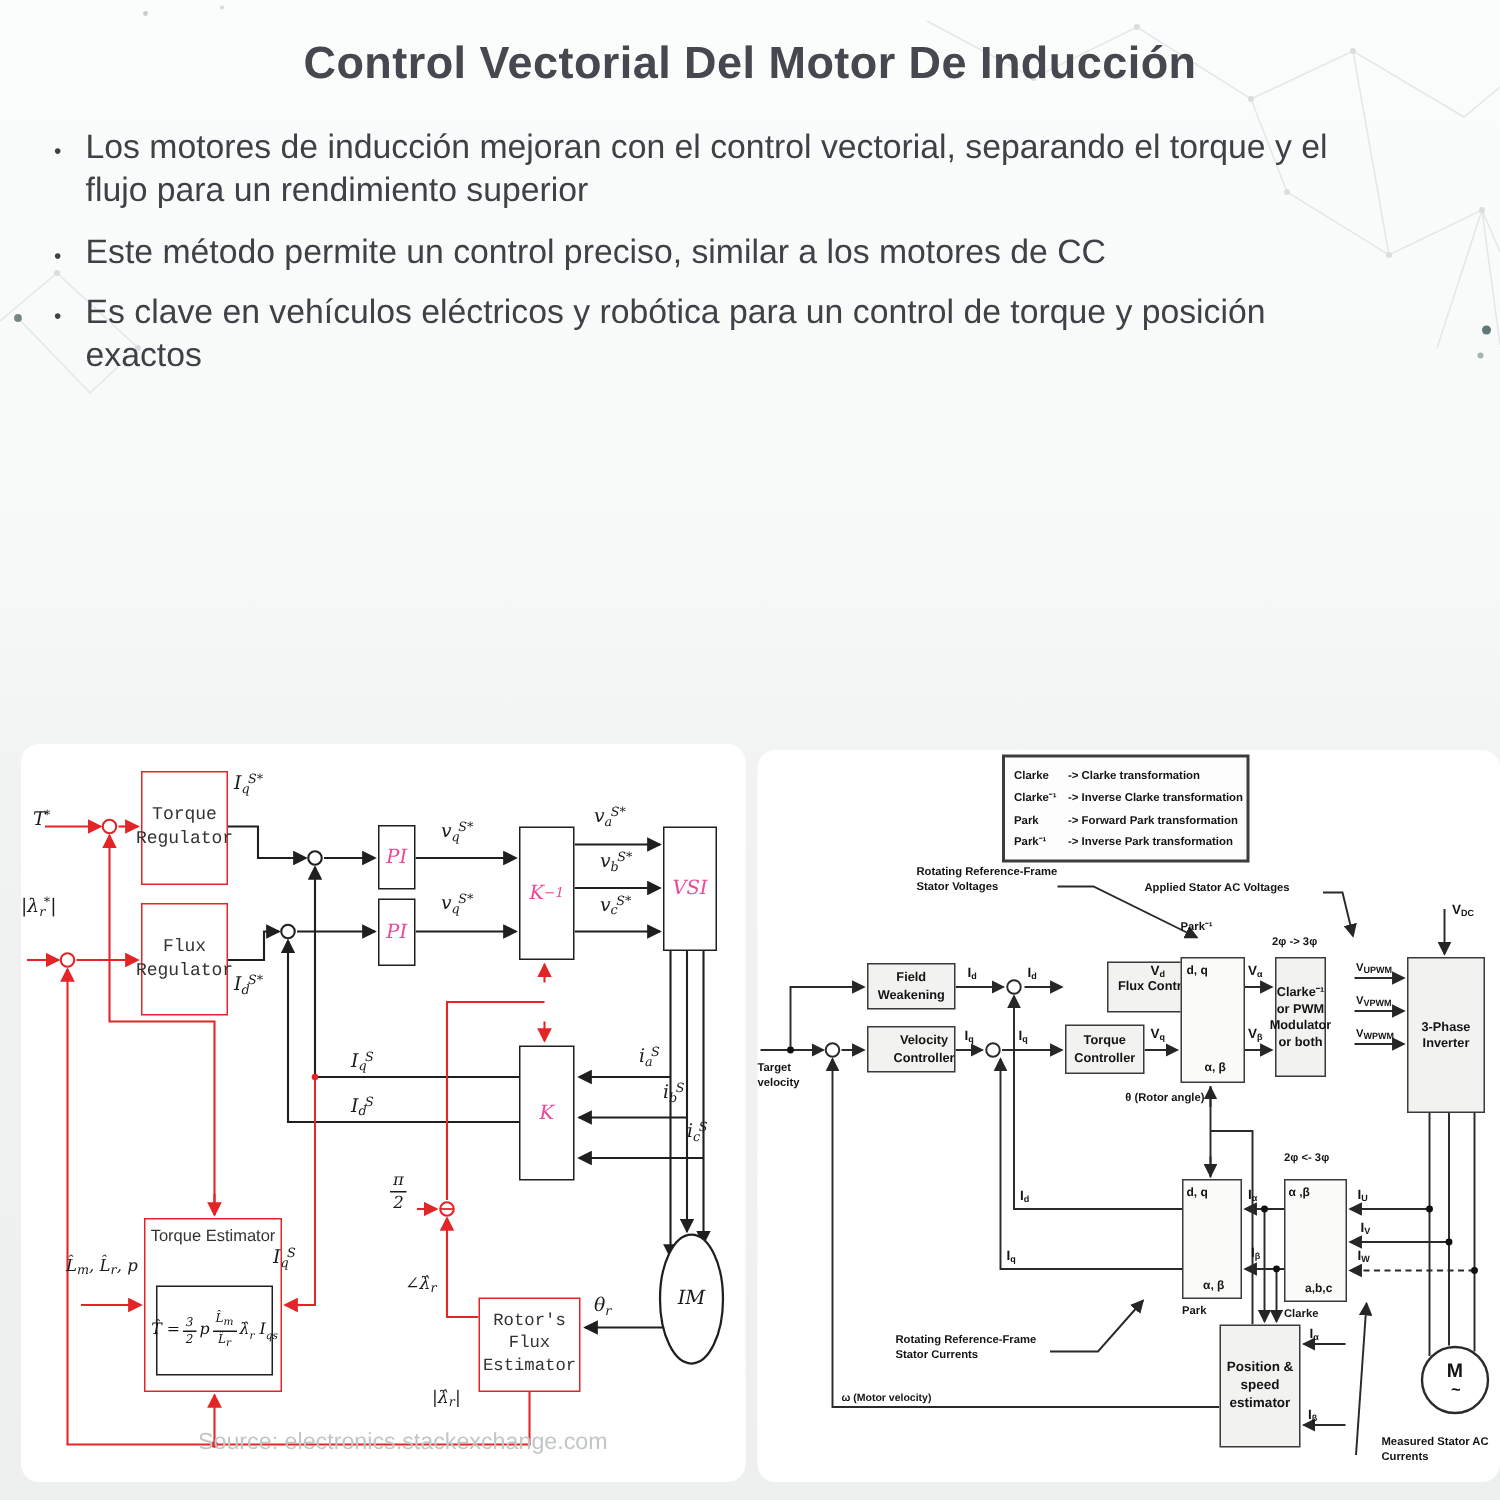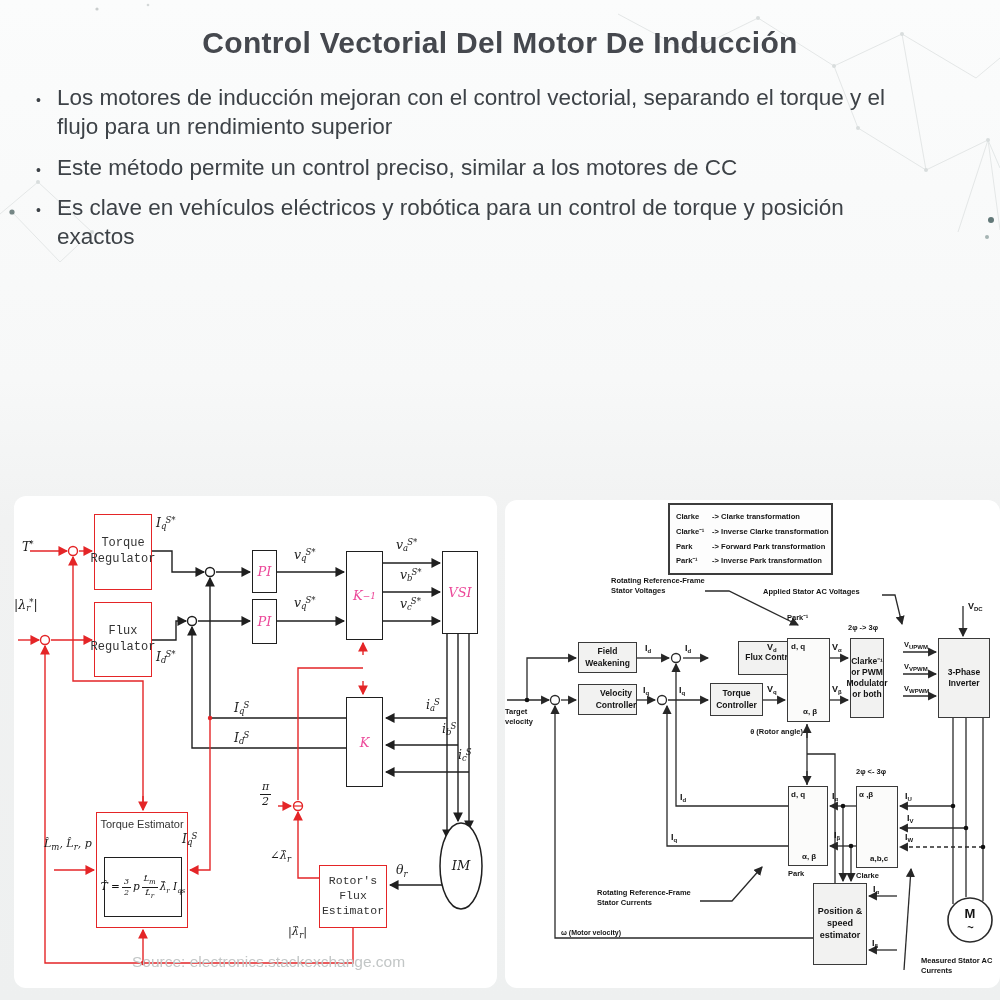--- a/index.html
+++ b/index.html
@@ -299,21 +299,21 @@
         <span>-&gt;  Inverse  Park transformation</span>
       </div>
     </div>
 
     <div class="blk rb" style="left:73px;top:142px;width:59px;height:31px;">Field Weakening</div>
     <div class="blk rb" style="left:73px;top:184px;width:59px;height:31px;padding-left:17px;">Velocity Controller</div>
     <div class="blk rb" style="left:205px;top:141px;width:75px;height:34px;margin-left:28px;">Flux Controller</div>
     <div class="blk rb" style="left:205px;top:183px;width:53px;height:33px;">Torque Controller</div>
     <div class="blk rbw" style="left:282px;top:138px;width:43px;height:84px;"></div>
     <div class="blk rb" style="left:345px;top:138px;width:34px;height:80px;padding:0 2px;">Clarke⁻¹ or PWM Modulator or both</div>
-    <div class="blk rb" style="left:433px;top:138px;width:52px;height:80px;">3-Phase Inverter</div>
+    <div class="blk rb" style="left:433px;top:138px;width:52px;height:104px;">3-Phase Inverter</div>
     <div class="blk rbw" style="left:283px;top:286px;width:40px;height:80px;"></div>
     <div class="blk rbw" style="left:351px;top:286px;width:42px;height:82px;"></div>
     <div class="blk rb" style="left:308px;top:383px;width:54px;height:82px;font-size:9px;">Position &amp; speed estimator</div>
 
     <div class="corner" style="left:286px;top:142px;">d, q</div>
     <div class="corner" style="left:298px;top:207px;">α, β</div>
     <div class="corner" style="left:286px;top:290px;">d, q</div>
     <div class="corner" style="left:297px;top:352px;">α, β</div>
     <div class="corner" style="left:354px;top:290px;">α ,β</div>
     <div class="corner" style="left:365px;top:354px;">a,b,c</div>

